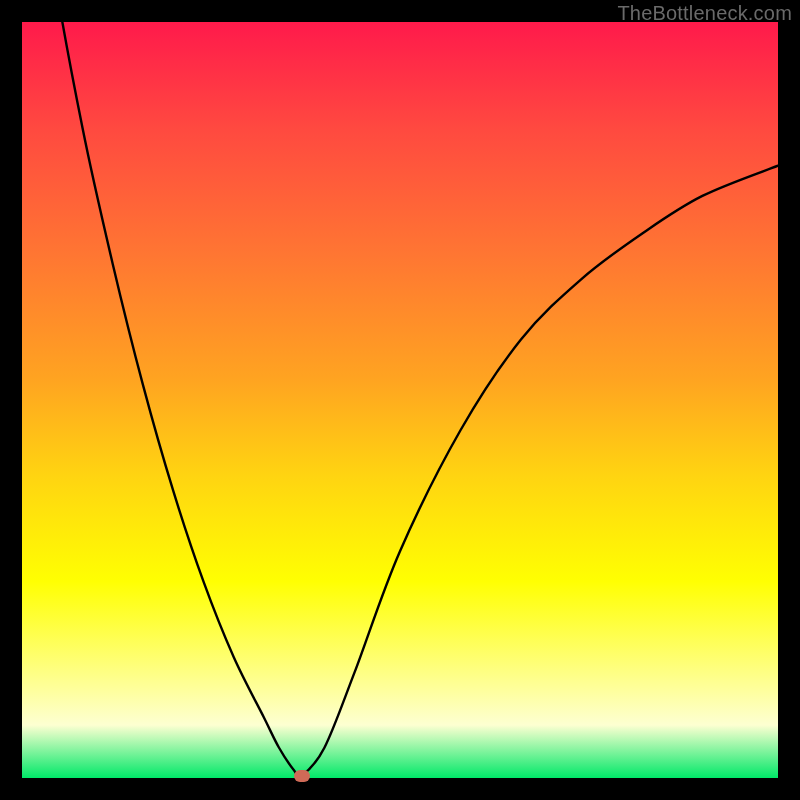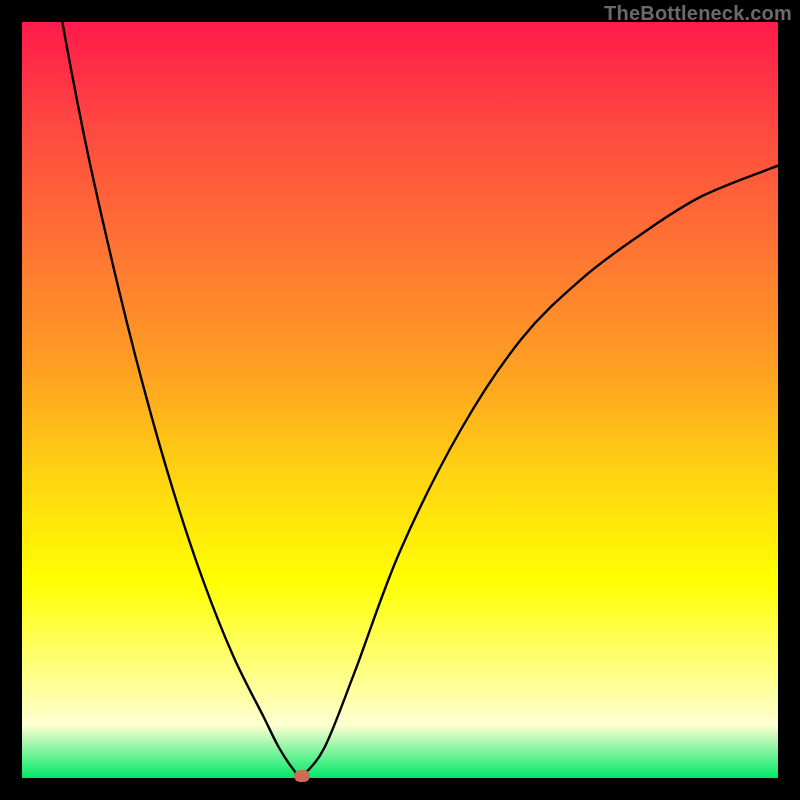--- a/index.html
+++ b/index.html
@@ -29,21 +29,21 @@
       #fdffd1 93%,
       #00e868 100%
     );
   }
   .watermark {
     position: absolute;
     top: 2px;
     right: 8px;
     color: #6a6a6a;
     font-size: 20px;
-    font-weight: 700;
+    font-weight: 400;
     letter-spacing: 0.2px;
     z-index: 5;
     user-select: none;
   }
   svg.curve {
     position: absolute;
     left: 0;
     top: 0;
     width: 756px;
     height: 756px;

